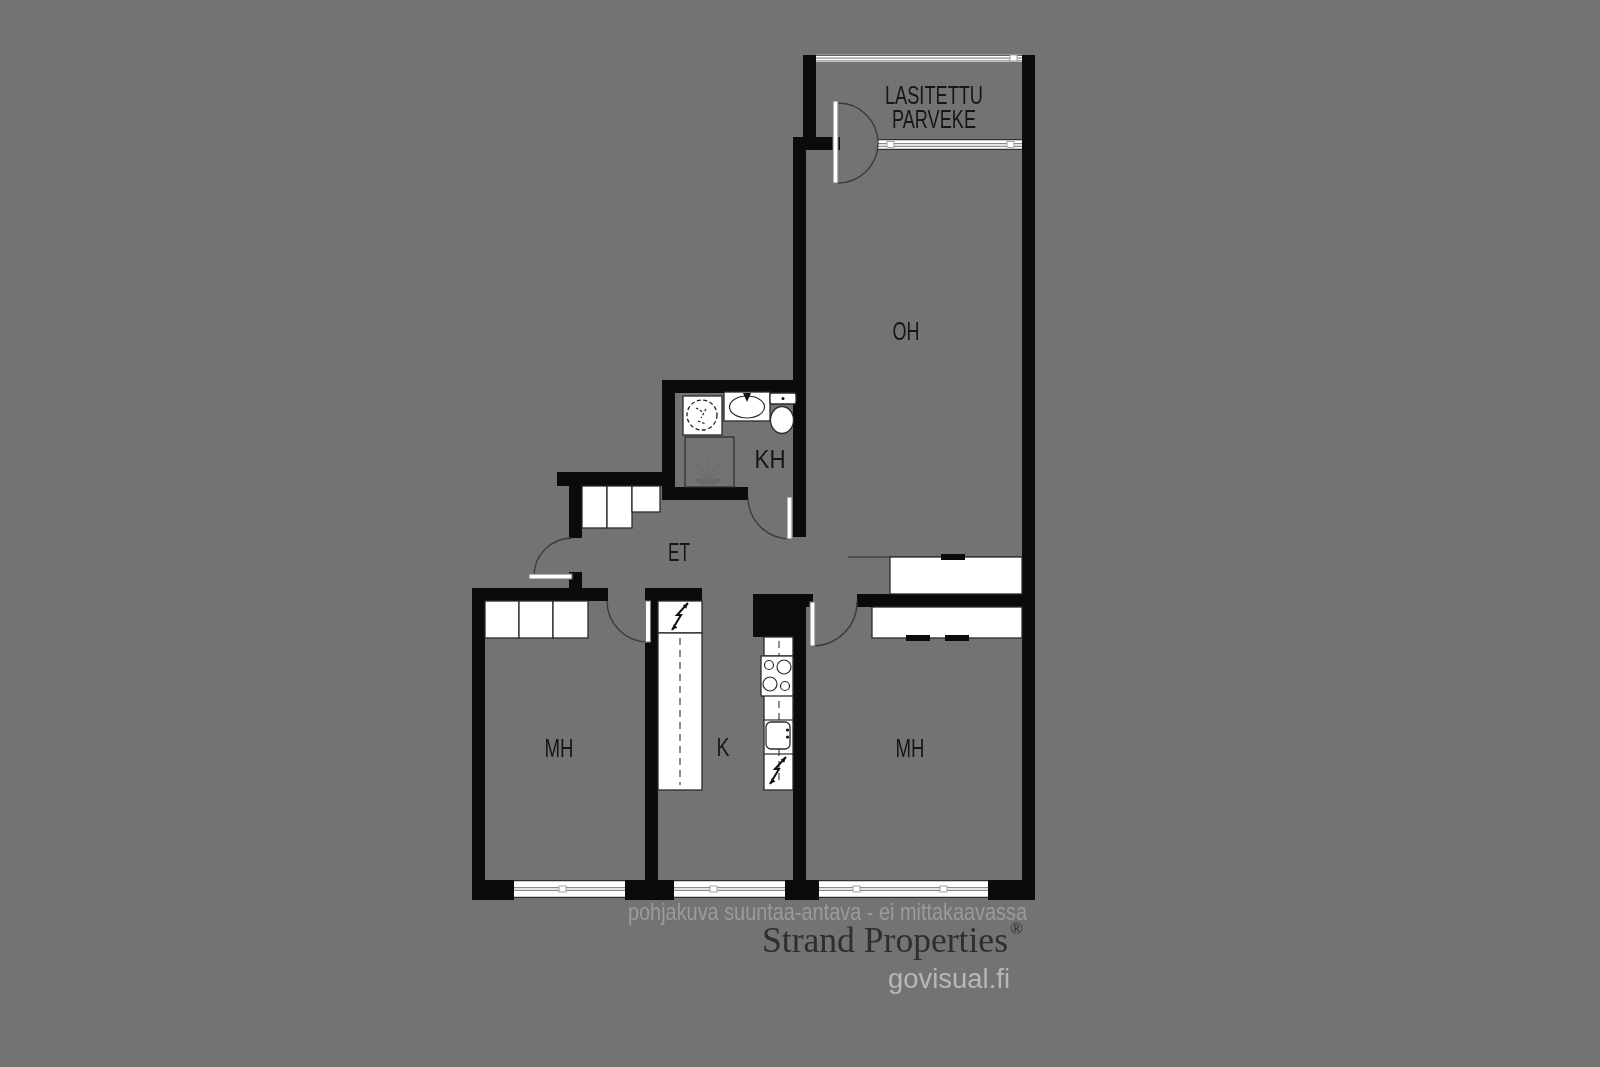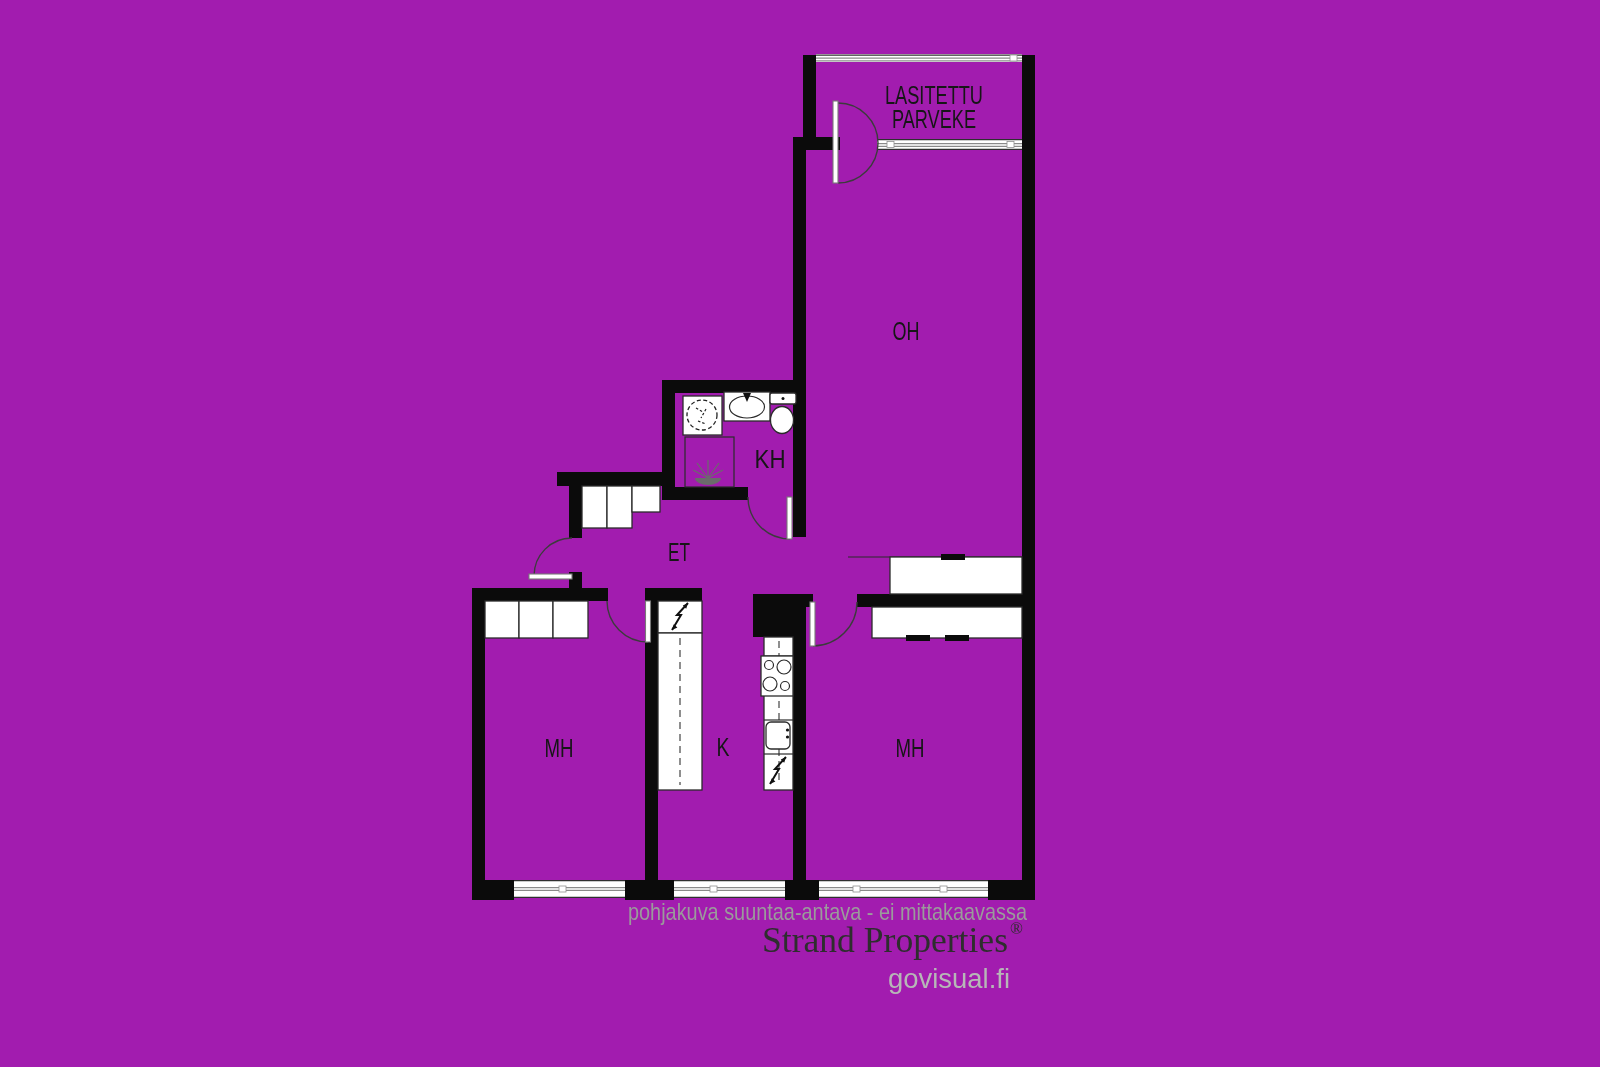--- a/index.html
+++ b/index.html
@@ -1,16 +1,16 @@
 <!DOCTYPE html>
 <html><head>
 <meta charset="utf-8">
 <style>
   html,body{margin:0;padding:0;background:#fff;}
-  #canvas{position:relative;width:1600px;height:1067px;background:#a21caf;overflow:hidden;
+  #canvas{position:relative;width:1600px;height:1067px;background:#737373;overflow:hidden;
           font-family:"Liberation Sans",sans-serif;}
   svg{position:absolute;left:0;top:0;}
   .wall{fill:#0b0b0b;}
   .winline-dark{stroke:#2f2f2f;stroke-width:1.3;}
   .winline-gray{stroke:#8a8a8a;stroke-width:1.2;}
   .wintick{fill:#ffffff;stroke:#8f8f8f;stroke-width:0.8;}
   .furn{fill:#ffffff;stroke:#2b2b2b;stroke-width:1.3;}
   .furn-thin{fill:none;stroke:#2b2b2b;stroke-width:1.2;}
   .slider-mark{fill:#0b0b0b;}
   .door-arc{fill:none;stroke:#3c3c3c;stroke-width:1.4;}

